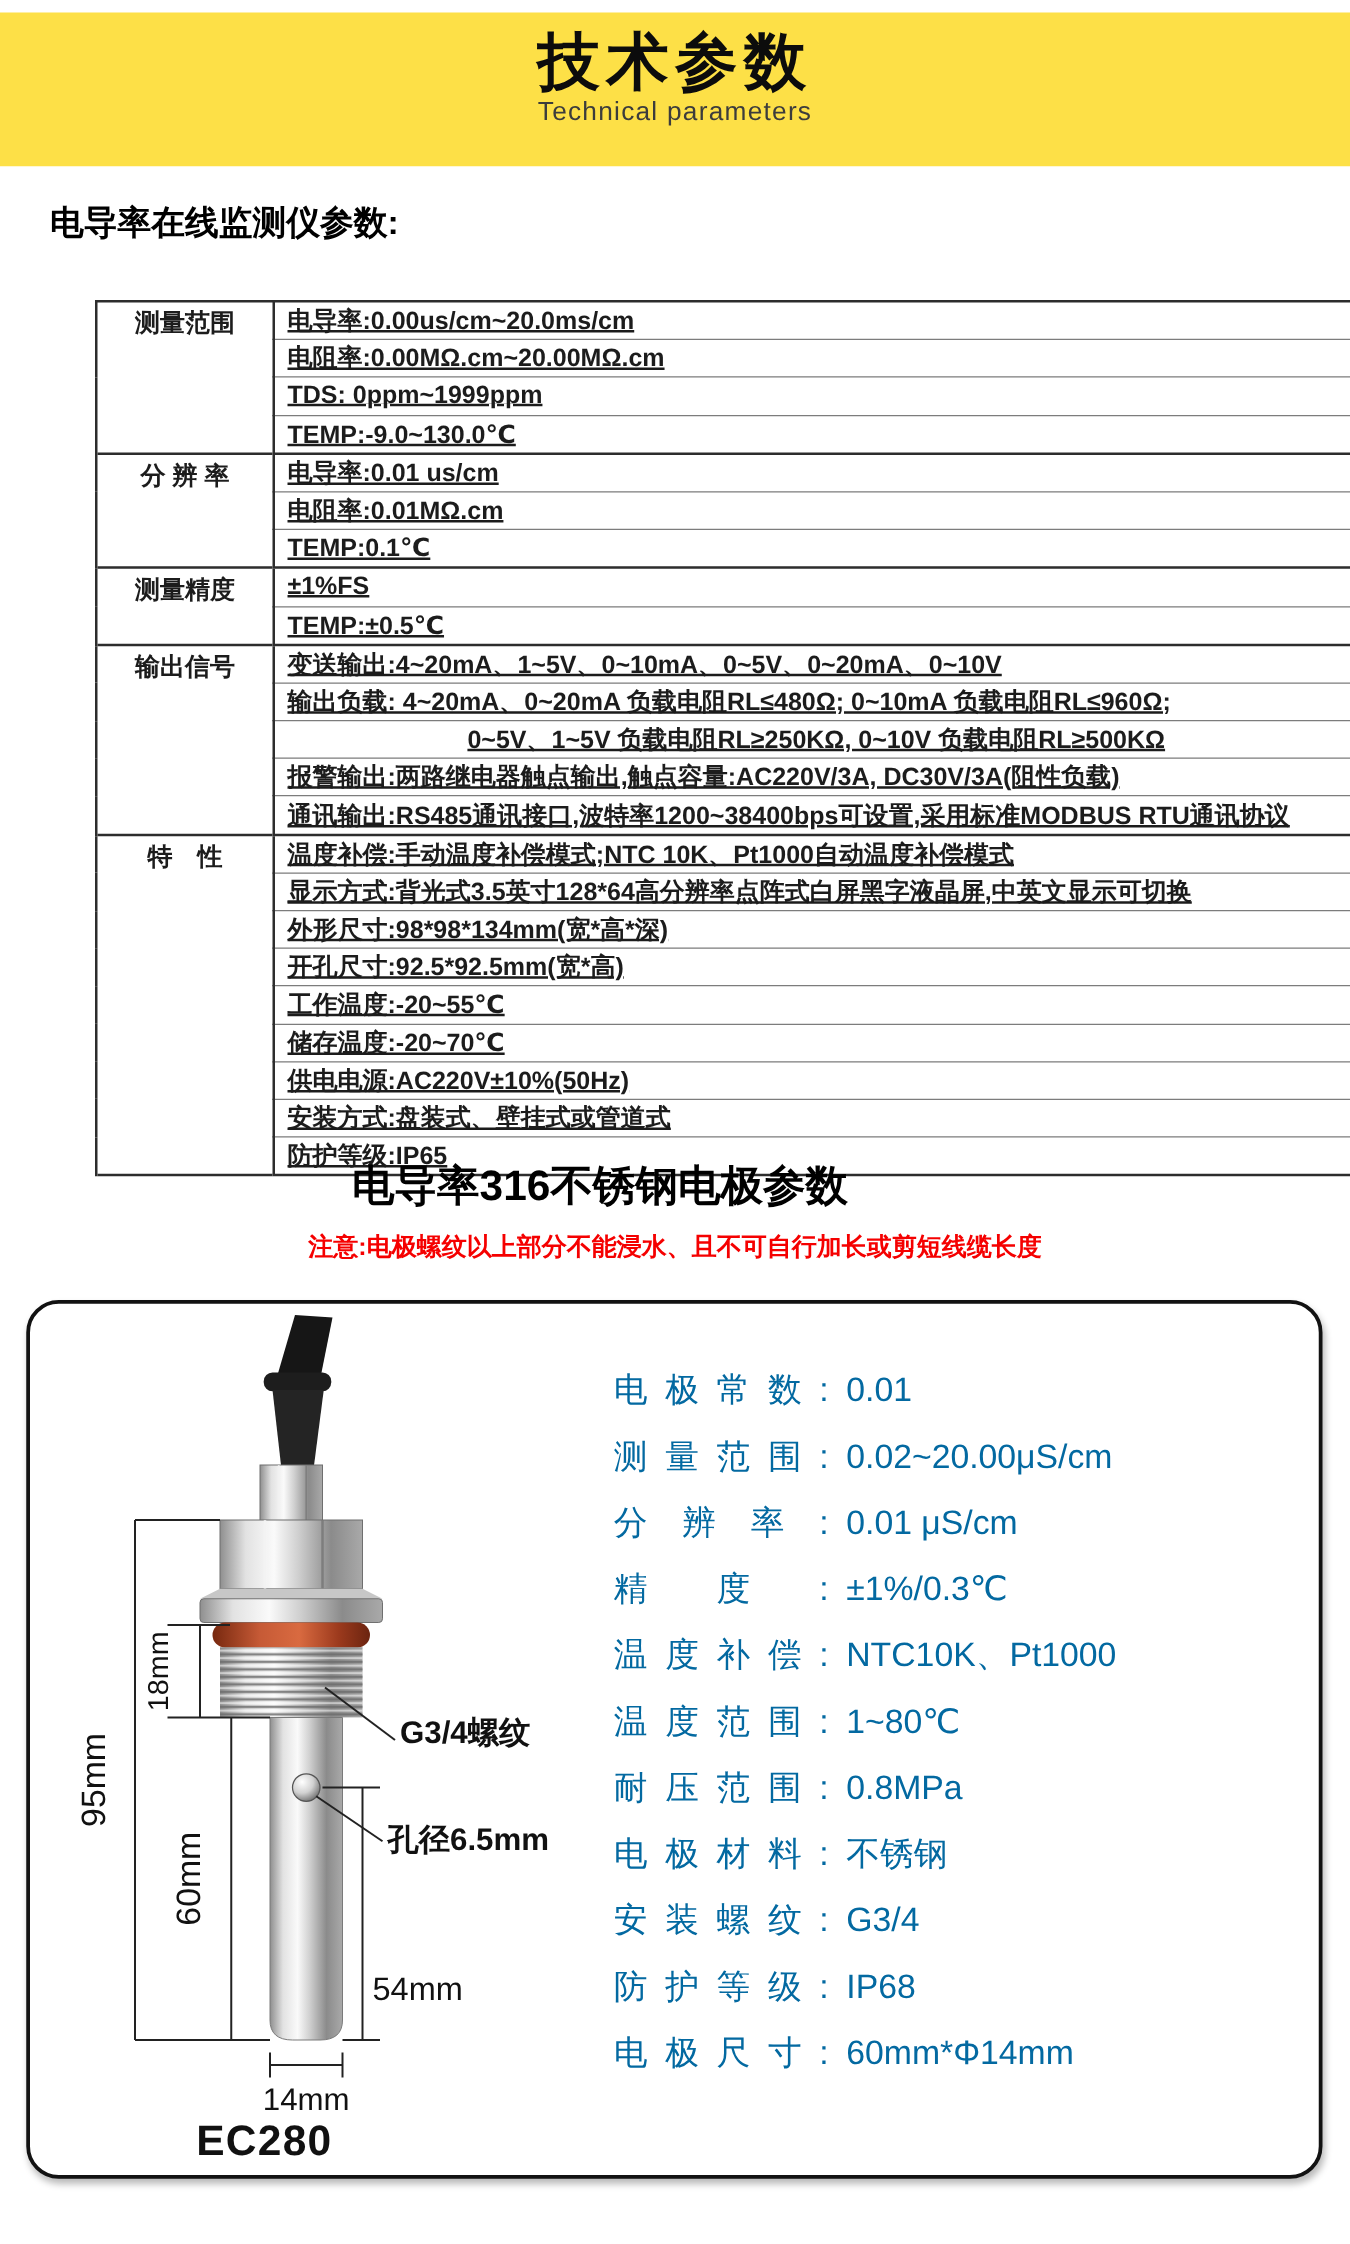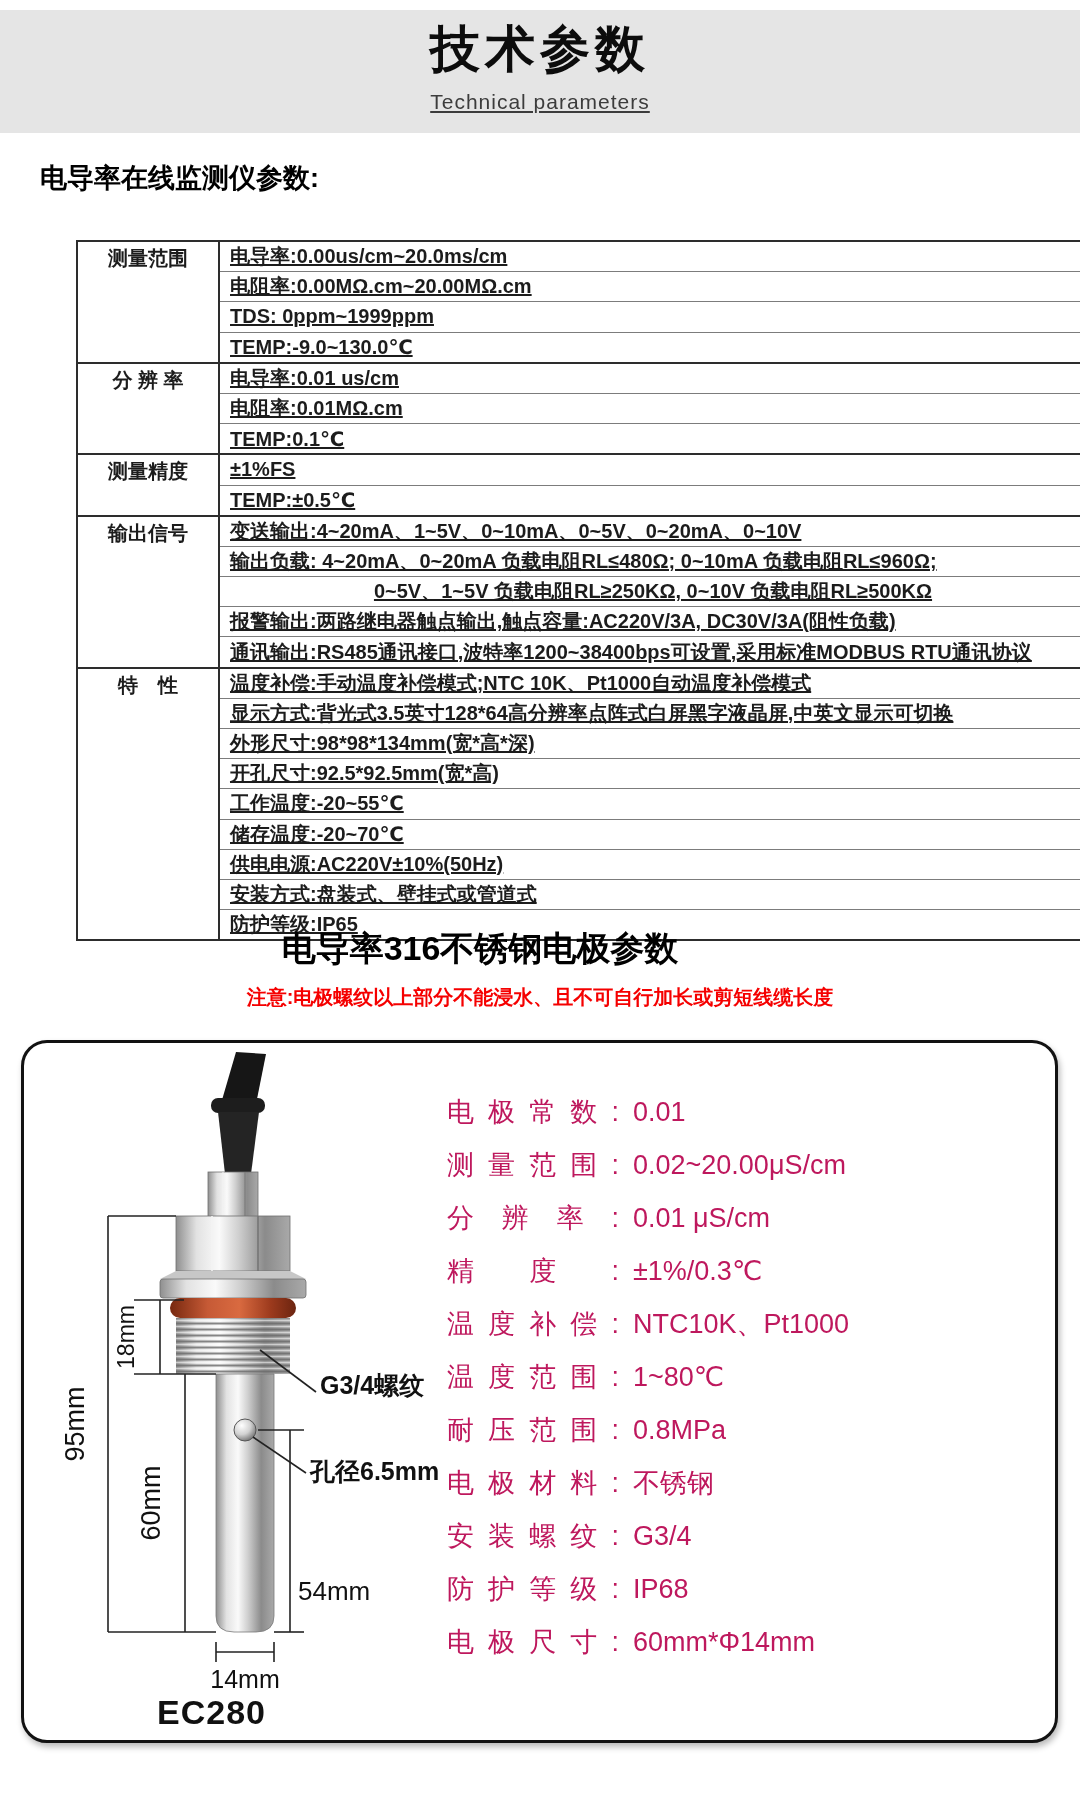--- a/index.html
+++ b/index.html
@@ -2,23 +2,23 @@
 <html><head>
 <meta charset="utf-8">
 <style>
   html,body{margin:0;padding:0;}
   body{
     width:1080px;height:1795px;position:relative;overflow:hidden;
     background:#ffffff;color:#111;
     font-family:"Liberation Sans","DejaVu Sans",sans-serif;
   }
   
-  .header{position:absolute;left:0;top:10px;width:1080px;height:123px;background:#e5e5e5;text-align:center;}
+  .header{position:absolute;left:0;top:10px;width:1080px;height:123px;background:#fde047;text-align:center;}
   .header .title{padding-top:12px;font-size:50px;font-weight:bold;letter-spacing:5px;color:#0c0c0c;line-height:1.1;}
-  .header .subtitle{font-size:21px;color:#3c3c3c;letter-spacing:1px;margin-top:13px;text-decoration:underline;}
+  .header .subtitle{font-size:21px;color:#3c3c3c;letter-spacing:1px;margin-top:1px;}
 
   
   .intro{position:absolute;left:40px;top:160px;font-size:27px;font-weight:bold;color:#000;}
 
   
   .ptable{position:absolute;left:32px;top:240px;}
   .ptable table{border-collapse:collapse;table-layout:fixed;width:1016px;border:2.5px solid #2d2d2d;margin-left:44px;}
   .ptable col.c-cat{width:142px;}
   .ptable td{height:29.2px;font-size:20px;font-weight:600;color:#1c1c1c;white-space:nowrap;overflow:hidden;border:1.5px solid #7c7c7c;}
   .ptable td.cat{text-align:center;border-left:2.5px solid #2d2d2d;border-right:2.5px solid #2d2d2d;vertical-align:top;padding-top:3px;}
@@ -27,21 +27,21 @@
   .ptable td.center{text-align:center;padding-left:0;}
 
   
   .sec2-title{position:absolute;left:0;top:926px;width:960px;text-align:center;font-size:34px;font-weight:bold;color:#000;}
   .warning{position:absolute;left:0;top:984px;width:1080px;text-align:center;font-size:20px;font-weight:bold;color:#f50000;}
   .ebox{position:absolute;left:21px;top:1040px;width:1031px;height:697px;background:#fff;
         border:3px solid #121212;border-radius:26px;box-shadow:2px 4px 6px rgba(0,0,0,.28);}
   .esvg{position:absolute;left:20px;top:1040px;width:430px;height:700px;}
 
   .especs{position:absolute;left:447px;top:1086px;}
-  .spec-row{height:53px;line-height:53px;font-size:27px;color:#be185d;white-space:nowrap;}
+  .spec-row{height:53px;line-height:53px;font-size:27px;color:#0369a1;white-space:nowrap;margin-left:44px;}
   .spec-label{display:inline-block;width:172px;text-align:justify;text-align-last:justify;}
   .spec-value{margin-left:14px;}
 
   svg text{font-family:"Liberation Sans","DejaVu Sans",sans-serif;}
 </style>
 </head>
 <body>
 
 <div class="header">
   <div class="title">技术参数</div>

